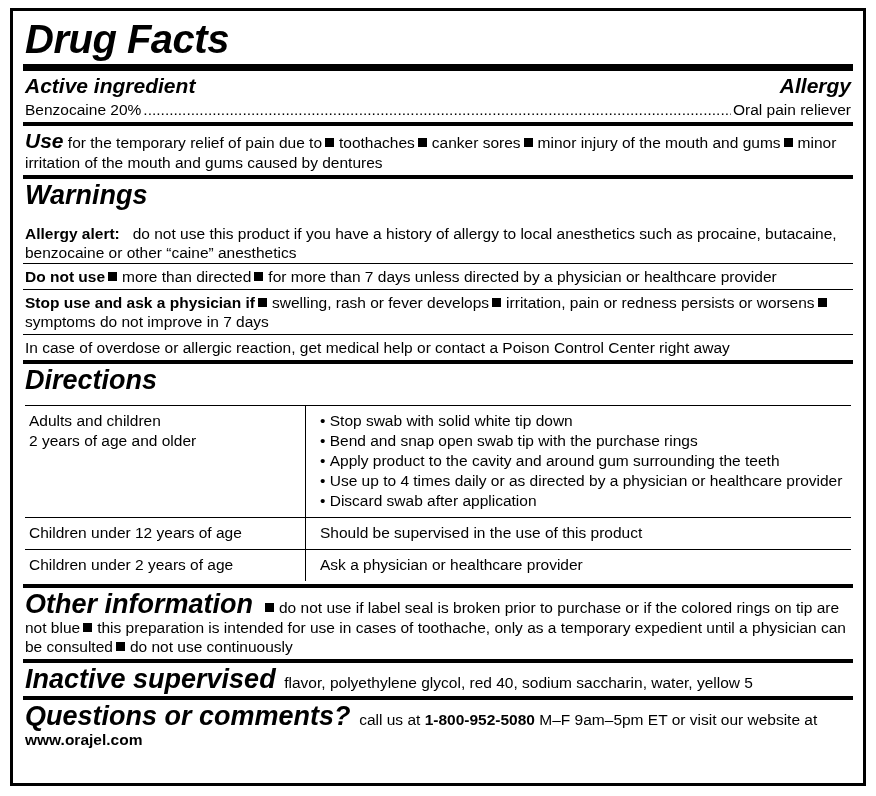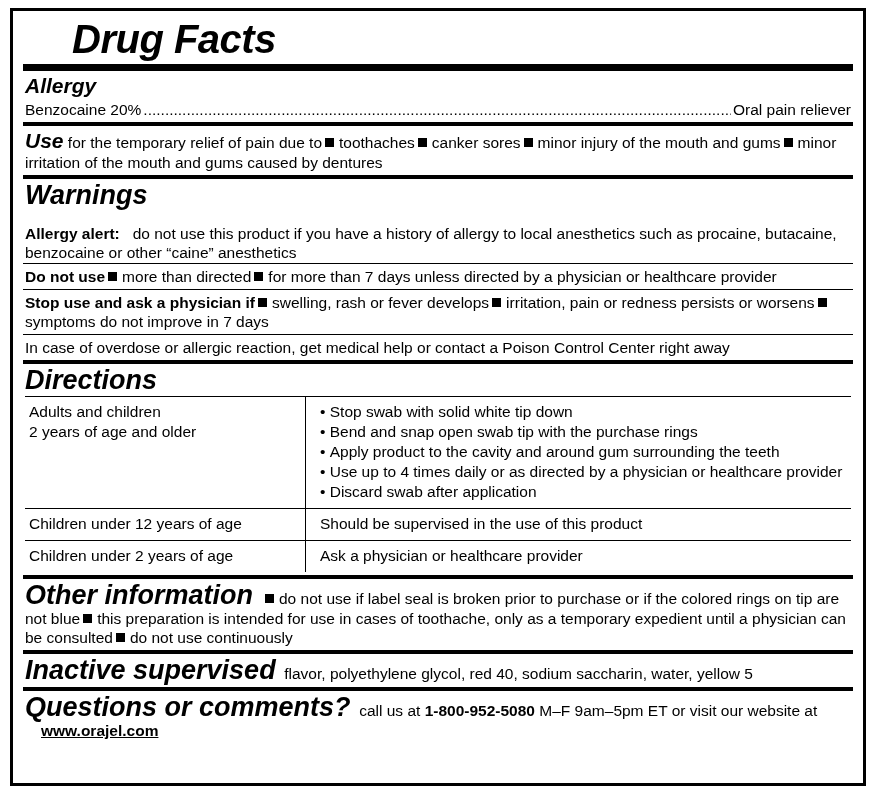--- a/index.html
+++ b/index.html
@@ -35,21 +35,20 @@
 
   
   .title {
     font-family: "Liberation Sans", sans-serif;
     font-weight: bold;
     font-style: italic;
     font-size: 40px;
     line-height: 44px;
     letter-spacing: -0.5px;
     padding: 2px 0 2px 2px;
-    margin-left: 47px;
   }
   .rule-thick {
     border-top: 7px solid #000;
     margin: 1px 0 0 0;
   }
   .rule-med {
     border-top: 4px solid #000;
     margin: 0;
   }
   .rule-thin {
@@ -105,21 +104,21 @@
     white-space: nowrap;
     margin: 0 2px;
     font-size: 15.5px;
     line-height: 19px;
   }
 
   
   .dir-table {
     width: 100%;
     border-collapse: collapse;
-    margin-top: 2px;
+    margin-top: 11px;
   }
   .dir-table td {
     vertical-align: top;
     font-size: 15.5px;
     line-height: 20px;
     padding: 5px 8px 6px 4px;
   }
   .dir-table td.right-col {
     border-left: 1px solid #000;
     padding-left: 14px;
@@ -134,37 +133,36 @@
   }
   .dir-table ul li {
     padding-left: 12px;
     text-indent: -12px;
   }
   .dir-table ul li:before {
     content: "\2022\00a0";
   }
 
   .underline {
-    text-decoration: underline;
-    margin-left: 16px;
   }
   .nowrap { white-space: nowrap; }
 </style>
 </head>
 <body>
 
 <div class="page">
   <div class="panel">
     <div class="inner">
 
       <div class="title">Drug Facts</div>
       <div class="rule-thick"></div>
 
       <div class="sect">
         <div class="row-between">
+          <span class="hdr-italic">Active ingredient</span>
           <span class="hdr-italic">Allergy</span>
         </div>
         <div class="row-between body-txt" style="margin-top:2px;justify-content:flex-end;">
           <span class="nowrap">Benzocaine 20%</span>
           <span class="dotted-line">..................................................................................................................................................</span>
           <span class="nowrap">Oral pain reliever</span>
         </div>
       </div>
       <div class="rule-med"></div>
 

